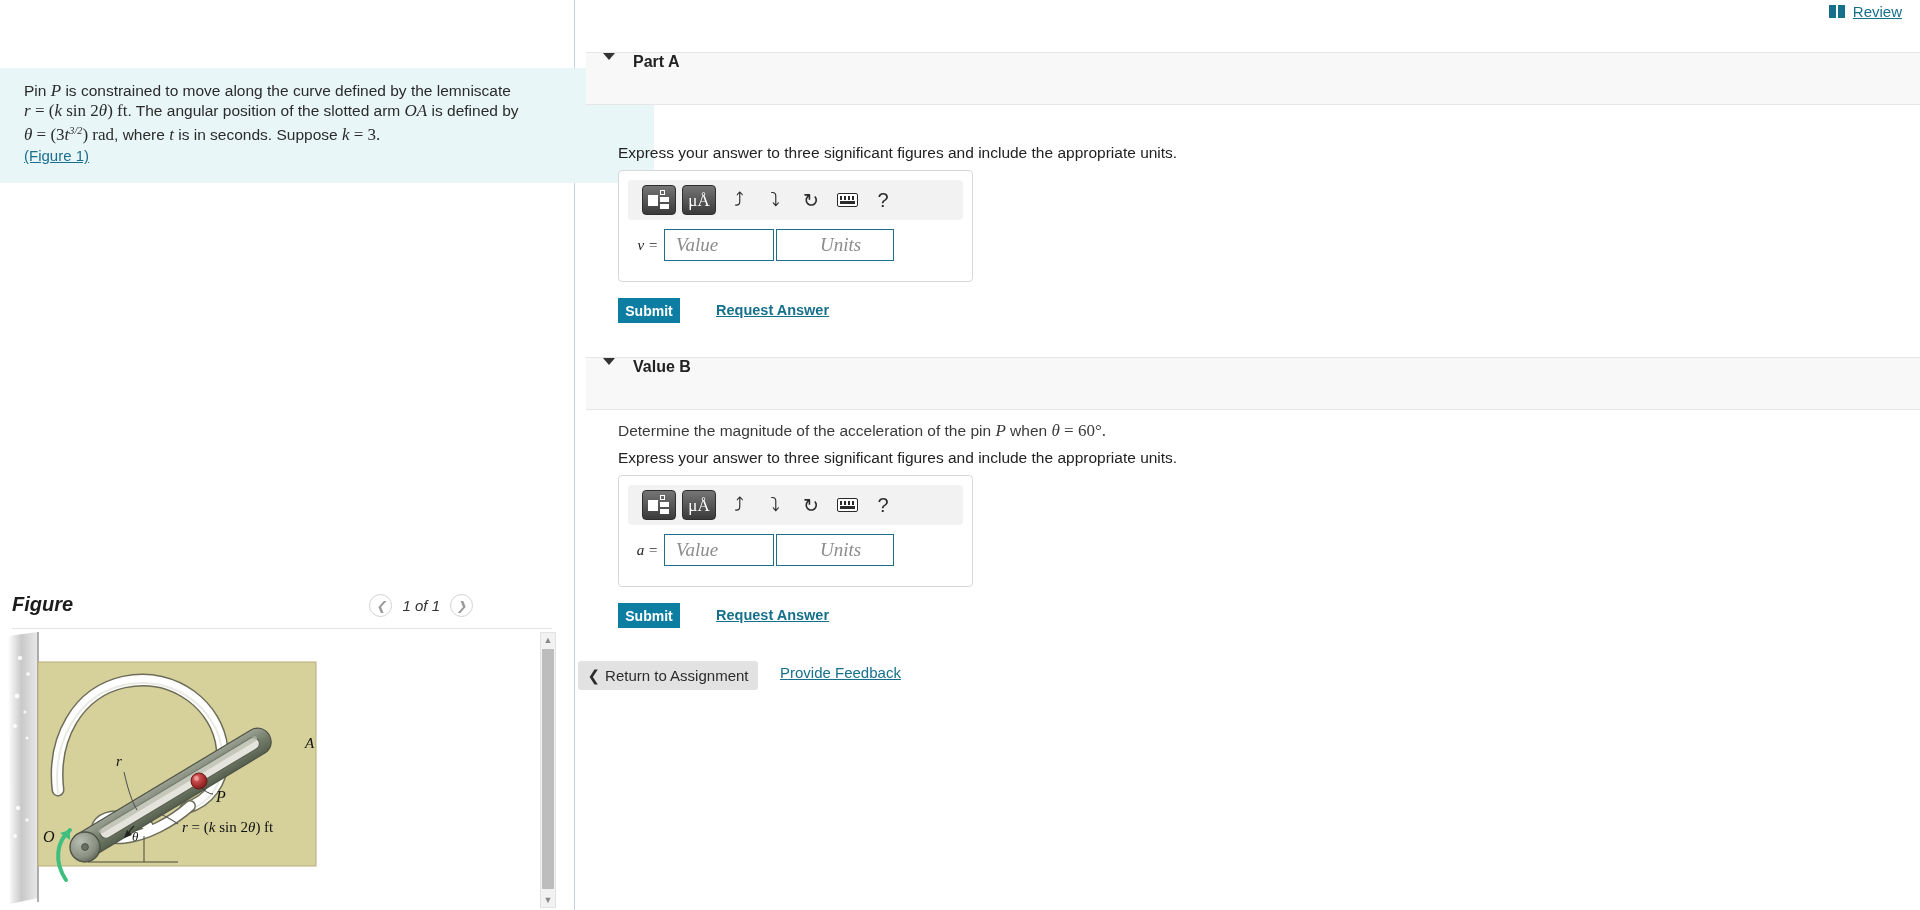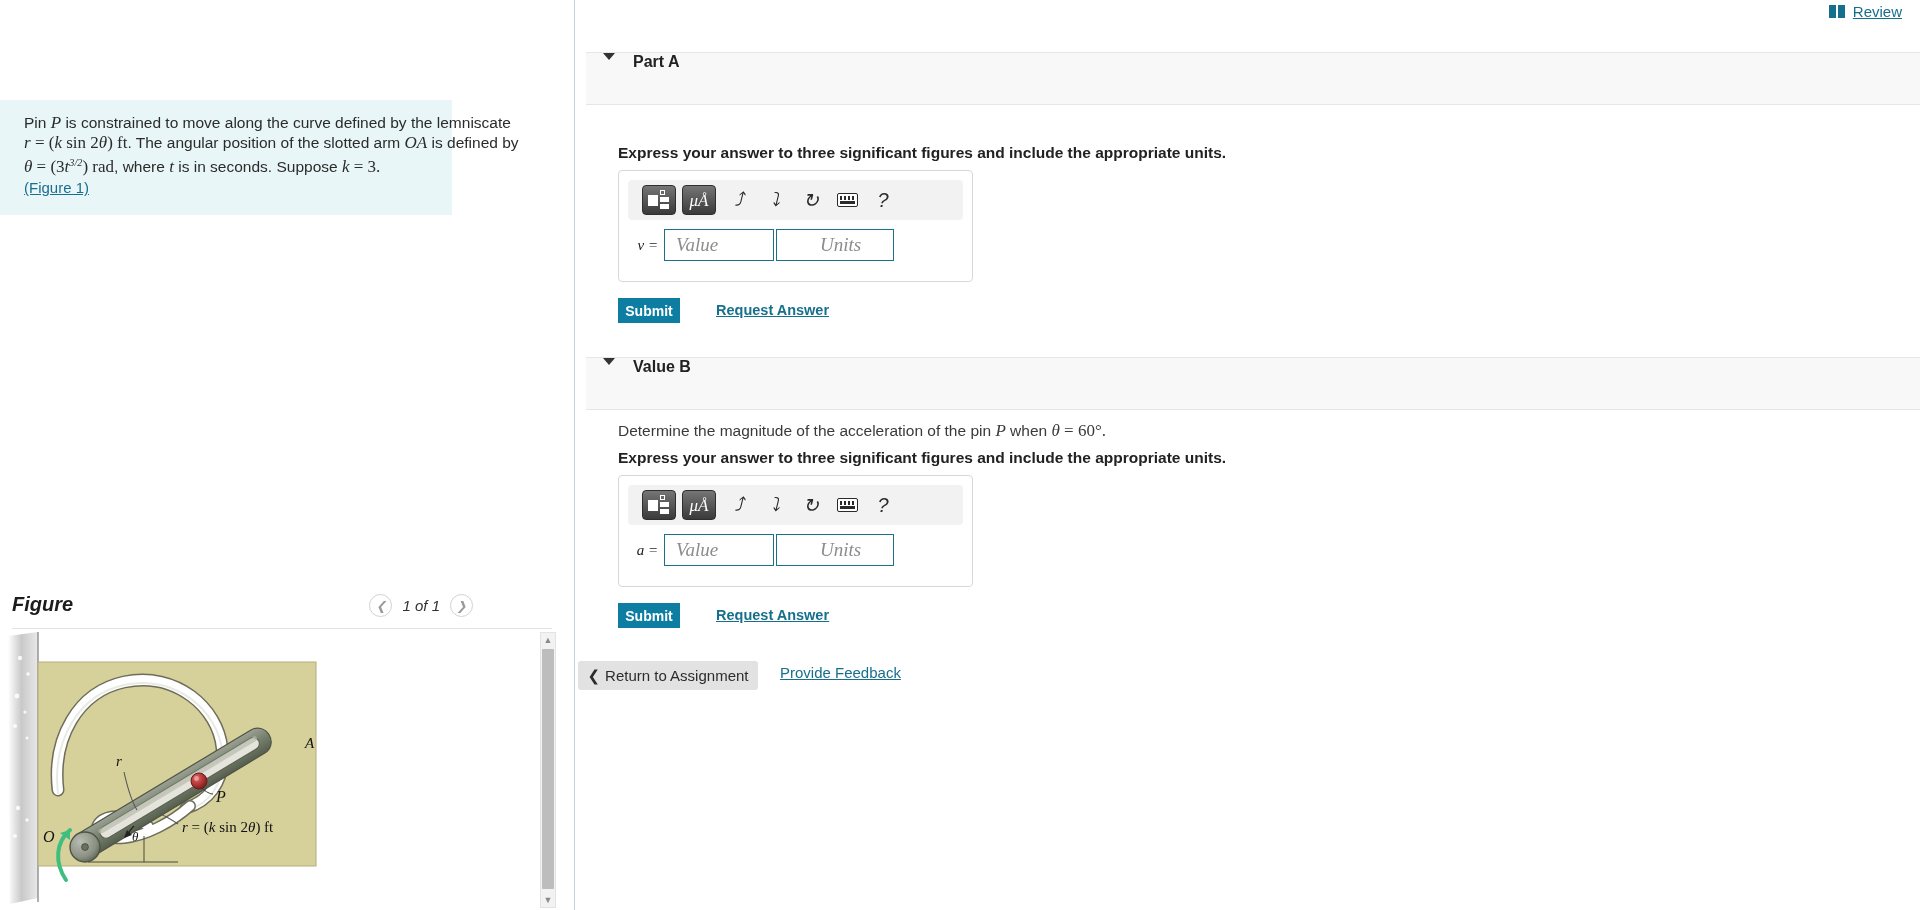--- a/index.html
+++ b/index.html
@@ -13,22 +13,22 @@
   .page { position: relative; width: 1920px; height: 910px; background:#fff; }
 
   
   .left-panel {
     position: absolute; left: 0; top: 0;
     width: 575px; height: 910px;
     background: #fff;
     border-right: 1px solid #c3d4e0;
   }
   .question-box {
-    position: absolute; left: 0; top: 100px;
-    width: 452px;
+    position: absolute; left: 0; top: 68px;
+    width: 654px;
     background: #e9f6f7;
     padding: 13px 24px 18px 24px;
   }
   .qline { color: #2b2b2b; font-size: 15.5px; line-height: 20px; white-space: nowrap; }
   .mathit { font-family: "Liberation Serif", serif; font-style: italic; font-size: 17px; }
   .mathrm { font-family: "Liberation Serif", serif; font-style: normal; font-size: 17px; }
   sup.ex { font-size: 0.66em; vertical-align: super; font-family:"Liberation Serif",serif; font-style:italic;}
   .figlink { color: #1a6f8f; text-decoration: underline; font-size: 15px; cursor: pointer; }
 
   
@@ -94,31 +94,31 @@
     display: flex; align-items: flex-start;
   }
   .caret {
     width: 0; height: 0; margin-left: 17px; margin-right: 18px;
     border-left: 6px solid transparent; border-right: 6px solid transparent;
     border-top: 7px solid #333; cursor: pointer;
   }
   .part-label { font-size: 16px; font-weight: bold; color: #222; }
 
   .prompt { position: absolute; font-size: 15.5px; color: #3a3a3a; }
-  .prompt-bold { position: absolute; font-size: 15.5px; color: #222; font-weight: bold; }
+  .prompt-bold { position: absolute; font-size: 15.5px; color: #222; font-weight: normal; }
 
   
   .answer-box {
     position: absolute; width: 355px; height: 112px;
     border: 1px solid #d8d8d8; border-radius: 4px; background: #fff;
   }
   .tool-strip {
     position: absolute; left: 9px; top: 9px; width: 335px; height: 40px;
     background: #f2f2f2; border-radius: 4px;
-    display: flex; align-items: center; padding-left: 14px; gap: 2px; font-style: italic;
+    display: flex; align-items: center; padding-left: 14px; gap: 2px;
   }
   .tbtn {
     width: 34px; height: 30px; border-radius: 4px;
     background: linear-gradient(#757575, #3a3a3a);
     border: 1px solid #2e2e2e;
     display: flex; align-items: center; justify-content: center;
     color: #fff; cursor: pointer; margin-right: 4px;
   }
   .tpl-icon { position: relative; width: 22px; height: 20px; }
   .tpl-icon b { position: absolute; background: #fff; display: block; }

